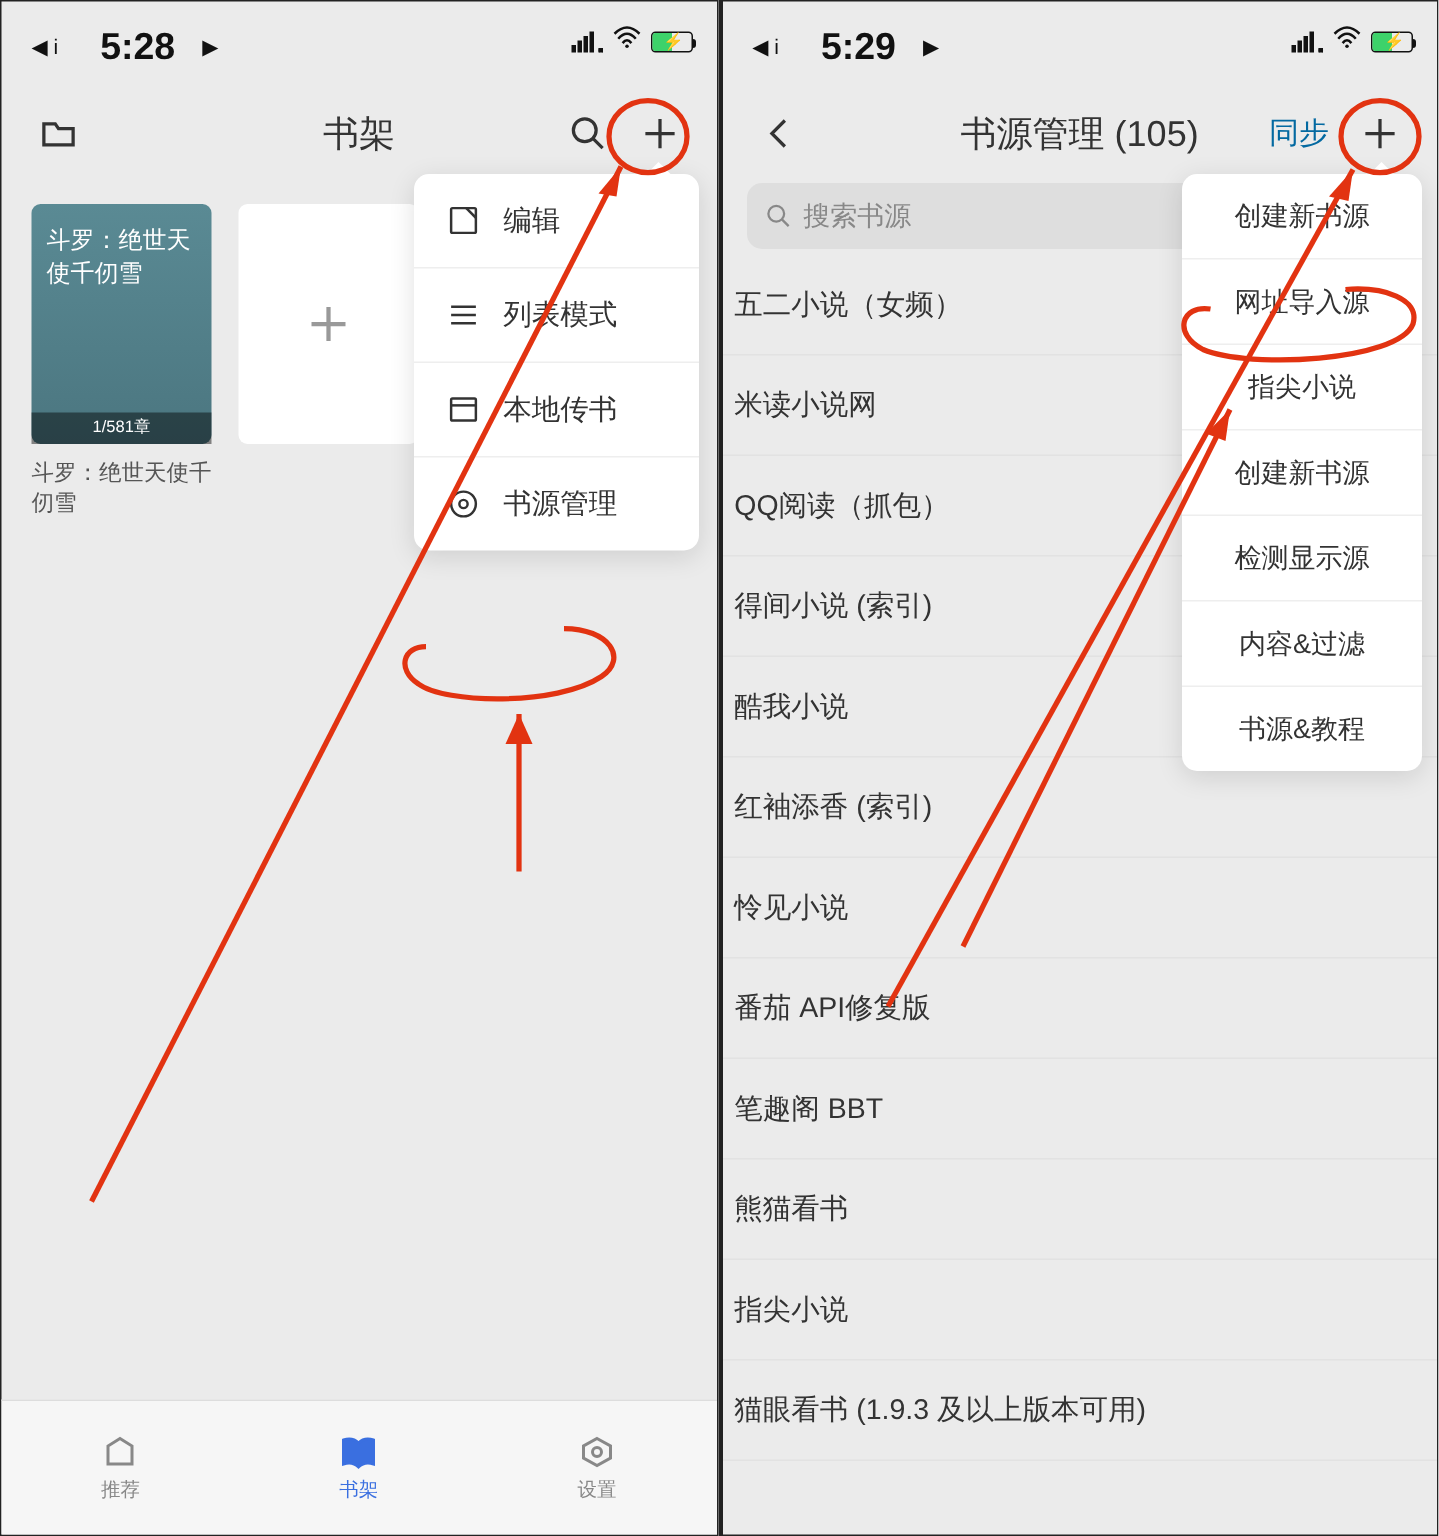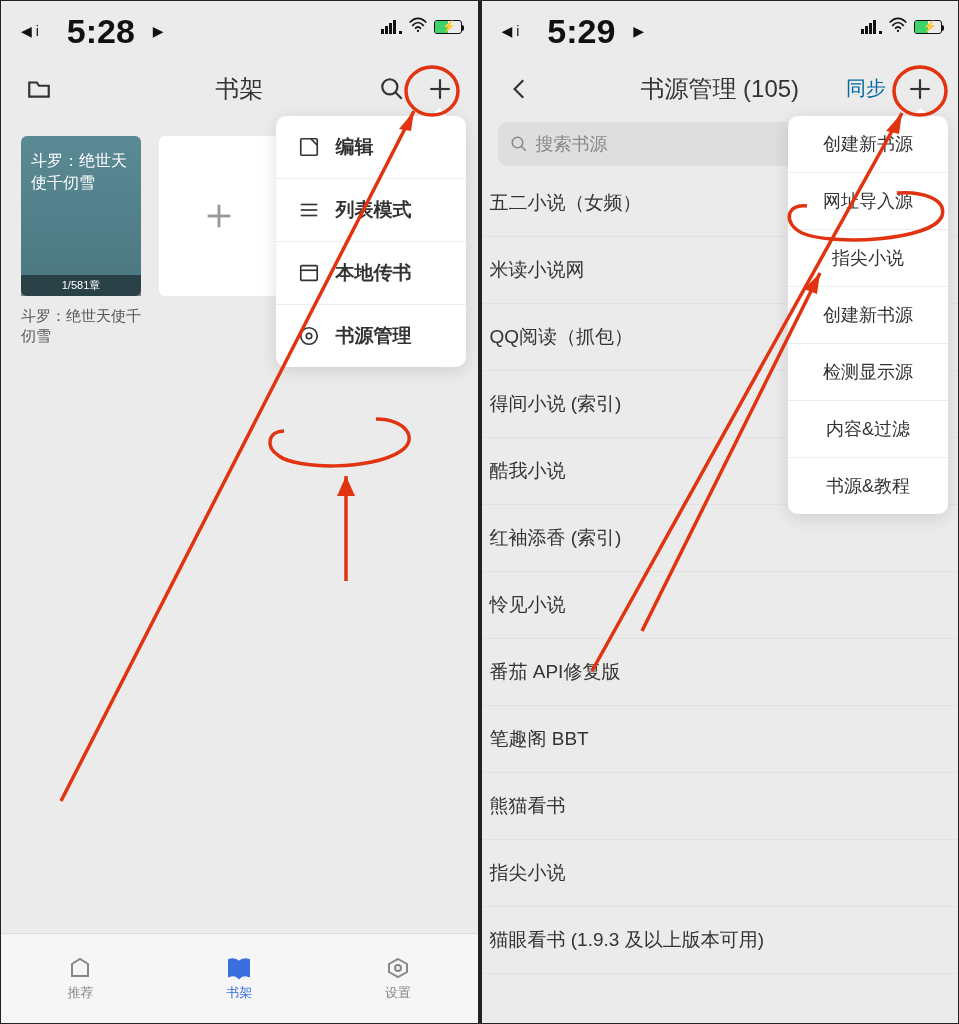--- a/index.html
+++ b/index.html
@@ -4,21 +4,21 @@
 <style>
   * { box-sizing: border-box; margin: 0; padding: 0; font-family: -apple-system, "Helvetica Neue", Arial, sans-serif; }
   body { background: #fff; width: 959px; height: 1024px; position: relative; overflow: hidden; }
   .container { display: flex; width: 100%; height: 100%; }
   .phone { flex: 1; position: relative; background: #ebebeb; border: 1px solid #222; }
   .phone + .phone { border-left: 3px solid #222; }
 
   
   .status-bar { height: 60px; display: flex; align-items: center; padding: 0 20px; position: relative; }
   .status-left { display: flex; align-items: center; gap: 8px; }
-  .status-time { font-size: 34px; font-weight: 600; color: #111; margin-left: 20px; }
+  .status-time { font-size: 25px; font-weight: 600; color: #111; margin-left: 20px; }
   .bc-arrow { font-size: 14px; color: #111; }
   .status-right { position: absolute; right: 16px; top: 16px; display: flex; align-items: center; gap: 6px; }
   .signal-icon { display: flex; align-items: flex-end; gap: 1px; }
   .signal-icon span { width: 3px; background: #111; display: block; }
   .signal-icon span:nth-child(1){height:5px;}
   .signal-icon span:nth-child(2){height:8px;}
   .signal-icon span:nth-child(3){height:11px;}
   .signal-icon span:nth-child(4){height:14px;}
   .signal-icon .dots { display:flex; gap:1px; margin-left:2px;}
   .signal-icon .dots i{width:3px;height:3px;background:#111;border-radius:50%;}
@@ -47,21 +47,21 @@
   .book-title { margin-top:10px; font-size:15px; color:#555; line-height:1.35;}
   .add-card { width:120px; height:160px; background:#fff; border-radius:6px; display:flex; align-items:center; justify-content:center;}
   .add-card svg { width:34px; height:34px; stroke:#999; stroke-width:2; fill:none;}
 
   
   .dropdown { position:absolute; background:#fff; border-radius:10px; box-shadow:0 4px 18px rgba(0,0,0,0.12); overflow:visible; z-index:10;}
   .dropdown::before { content:""; position:absolute; top:-8px; right:18px; width:0;height:0;border-left:9px solid transparent;border-right:9px solid transparent;border-bottom:9px solid #fff;}
   .dd-item { display:flex; align-items:center; gap:16px; padding:18px 22px; font-size:19px; color:#333; border-top:1px solid #eee; white-space:nowrap;}
   .dd-item:first-child { border-top:none; }
   .dd-item svg { width:22px;height:22px;stroke:#333;fill:none;stroke-width:1.8;}
-  .dd1 { top: 0px; right: 12px; width: 190px; font-weight: bold;}
+  .dd1 { top: 0px; right: 12px; width: 190px;}
   .dd2 { top: 0px; right: 10px; width: 160px;}
   .dd2 .dd-item { padding:16px 20px; font-size:18px; justify-content:center;}
 
   
   .search-box { margin:6px 16px 4px; height:44px; background:#dedede; border-radius:10px; display:flex; align-items:center; padding:0 12px; gap:8px; color:#888;}
   .search-box svg{width:18px;height:18px;stroke:#888;fill:none;stroke-width:2;}
   .search-box span{font-size:18px;}
   .src-list { }
   .src-item { padding:20px 8px; font-size:19px; color:#333; border-bottom:1px solid #e2e2e2;}
 

